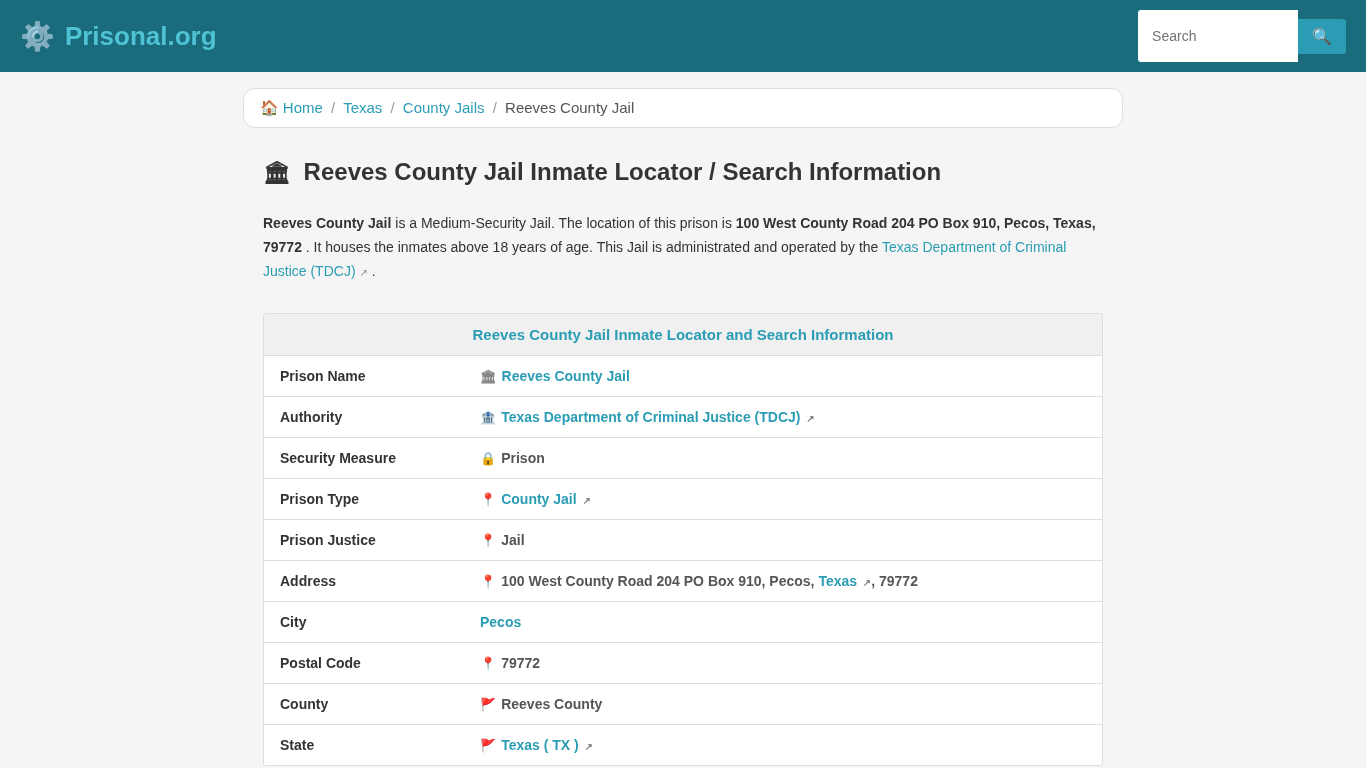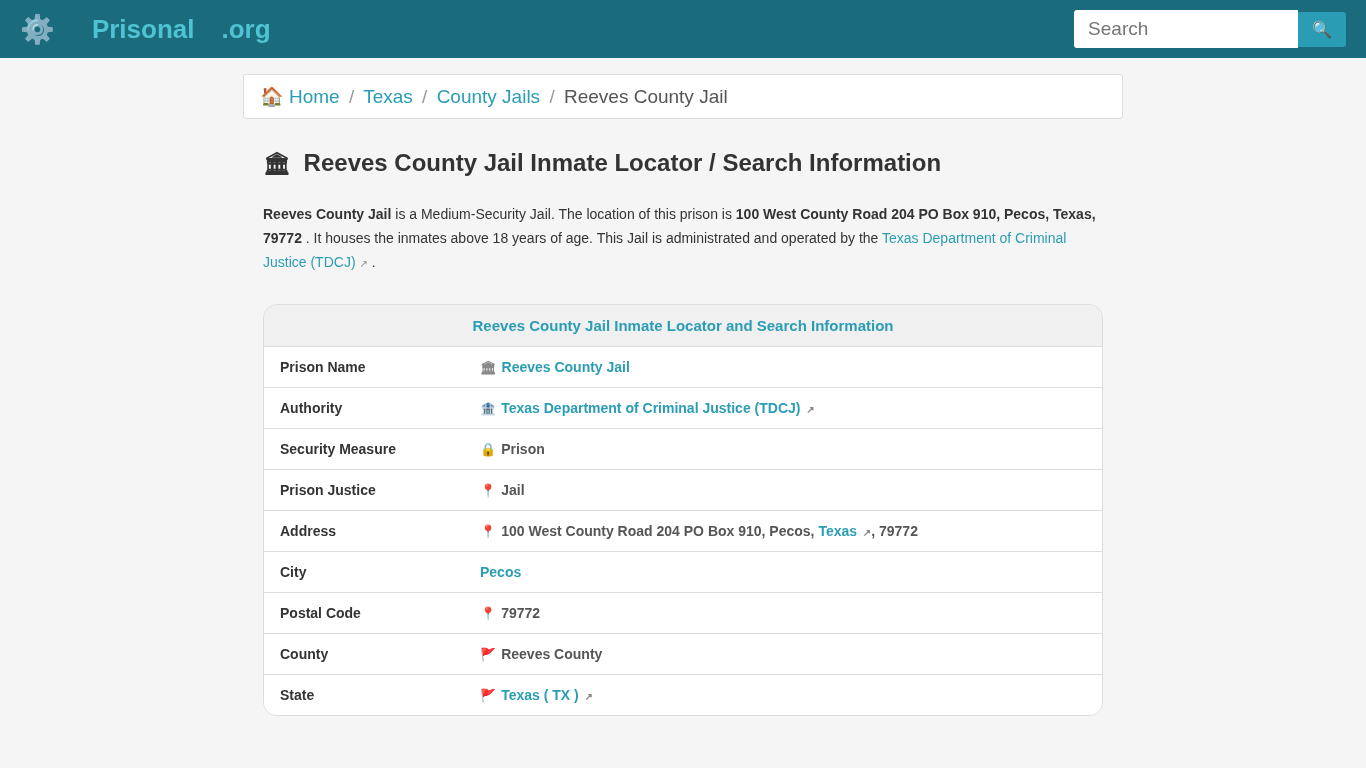--- a/index.html
+++ b/index.html
@@ -23,54 +23,53 @@
       color: #fff;
     }
     .logo-text {
       font-size: 26px;
       font-weight: bold;
       color: #fff;
       text-decoration: none;
     }
     .logo-text span {
       color: #4fc3d4;
-      margin-left: 27px;
     }
     .search-area {
       display: flex;
       align-items: center;
       gap: 0;
     }
     .search-input {
-      padding: 8px 14px;
-      font-size: 19px;
+      padding: 18px 14px;
+      font-size: 14px;
       border: none;
       border-radius: 3px 0 0 3px;
-      width: 224px;
+      width: 160px;
       outline: none;
       color: #999;
     }
     .search-btn {
       background: #2a9db5;
       border: none;
       padding: 8px 14px;
       border-radius: 0 3px 3px 0;
       cursor: pointer;
       color: #fff;
       font-size: 16px;
     }
 
     
     .breadcrumb {
       background: #fff;
       border: 1px solid #ddd;
-      border-radius: 3px;
+      border-radius: 12px;
       padding: 10px 16px;
       margin-bottom: 10px;
-      font-size: 19px;
+      font-size: 15px;
       color: #555;
     }
     .breadcrumb a {
       color: #2a9db5;
       text-decoration: none;
     }
     .breadcrumb .sep { margin: 0 4px; color: #999; }
     .breadcrumb .current { color: #555; }
 
     
@@ -97,21 +96,21 @@
     .description strong { font-weight: bold; }
     .description a {
       color: #2a9db5;
       text-decoration: none;
     }
 
     
     .info-section {
       margin: 10px 20px 20px;
       border: 1px solid #ddd;
-      border-radius: 14px;
+      border-radius: 3px;
       overflow: hidden;
     }
     .info-section-header {
       background: #f0f0f0;
       padding: 12px 16px;
       font-weight: bold;
       color: #2a9db5;
       font-size: 15px;
       text-align: center;
       border-bottom: 1px solid #ddd;
@@ -217,20 +216,24 @@
           </tr>
           <tr>
             <td>Authority</td>
             <td><span class="cell-icon">🏦</span><a href="#">Texas Department of Criminal Justice (TDCJ)</a><span class="ext-link"> ↗</span></td>
           </tr>
           <tr>
             <td>Security Measure</td>
             <td><span class="cell-icon">🔒</span><span>Prison</span></td>
           </tr>
           <tr>
+            <td>Prison Type</td>
+            <td><span class="cell-icon">📍</span><a href="#">County Jail</a><span class="ext-link"> ↗</span></td>
+          </tr>
+          <tr>
             <td>Prison Justice</td>
             <td><span class="cell-icon">📍</span><span>Jail</span></td>
           </tr>
           <tr>
             <td>Address</td>
             <td><span class="cell-icon">📍</span><span>100 West County Road 204 PO Box 910, Pecos, </span><a href="#">Texas</a><span class="ext-link"> ↗</span><span>, 79772</span></td>
           </tr>
           <tr>
             <td>City</td>
             <td><a href="#">Pecos</a></td>

